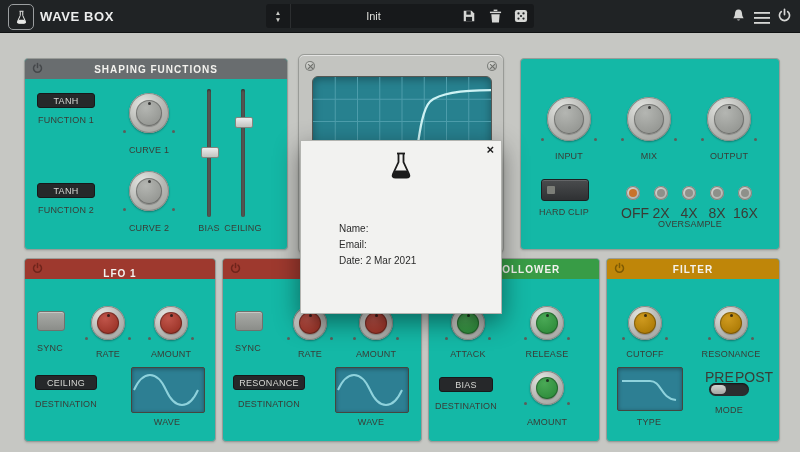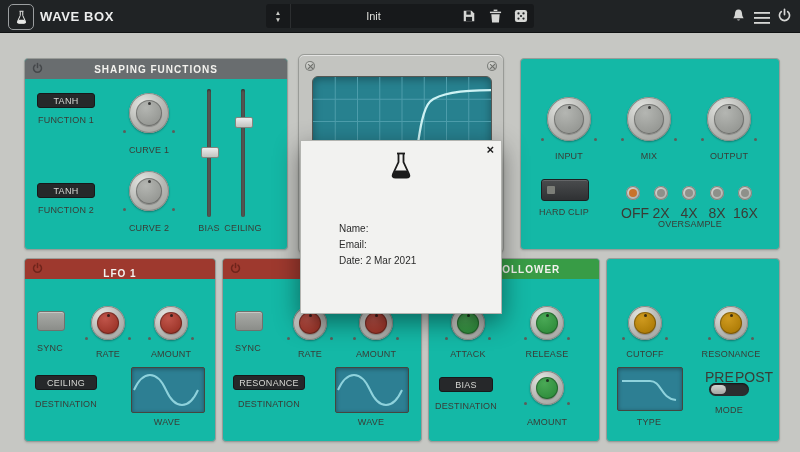--- a/index.html
+++ b/index.html
@@ -335,20 +335,29 @@
     <div class="lbl" style="left:96px;top:90px;width:44px">RELEASE</div>
     <button class="dark-btn" style="left:10px;top:118px;width:54px;height:15px">BIAS</button>
     <div class="lbl" style="left:2px;top:142px;width:70px">DESTINATION</div>
     <div class="knob k34" style="left:101px;top:112px">
         <div class="cap cap-green"></div>
       </div>
     <div class="lbl" style="left:96px;top:158px;width:44px">AMOUNT</div>
   </section>
 
   <section class="panel" style="left:606px;top:258px;width:172px;height:182px">
+    <header class="panel-header ph-amber">
+      <span class="hicon" style="color:#7d5a04">
+        <svg width="13" height="13" viewBox="0 0 14 14">
+            <path d="M7 1.5 V6" stroke="currentColor" stroke-width="1.6" stroke-linecap="round"></path>
+            <path d="M4.3 3.4 a4.3 4.3 0 1 0 5.4 0" fill="none" stroke="currentColor" stroke-width="1.6" stroke-linecap="round"></path>
+          </svg>
+      </span>
+      <span>FILTER</span>
+    </header>
     <div class="knob k34" style="left:21px;top:47px">
         <div class="cap cap-amber"></div>
       </div>
     <div class="lbl" style="left:16px;top:90px;width:44px">CUTOFF</div>
     <div class="knob k34" style="left:107px;top:47px">
         <div class="cap cap-amber"></div>
       </div>
     <div class="lbl" style="left:94px;top:90px;width:60px">RESONANCE</div>
     <div class="tft" style="left:10px;top:108px;width:64px;height:42px">
       <svg width="100%" height="100%" viewBox="0 0 64 42" preserveAspectRatio="none">

